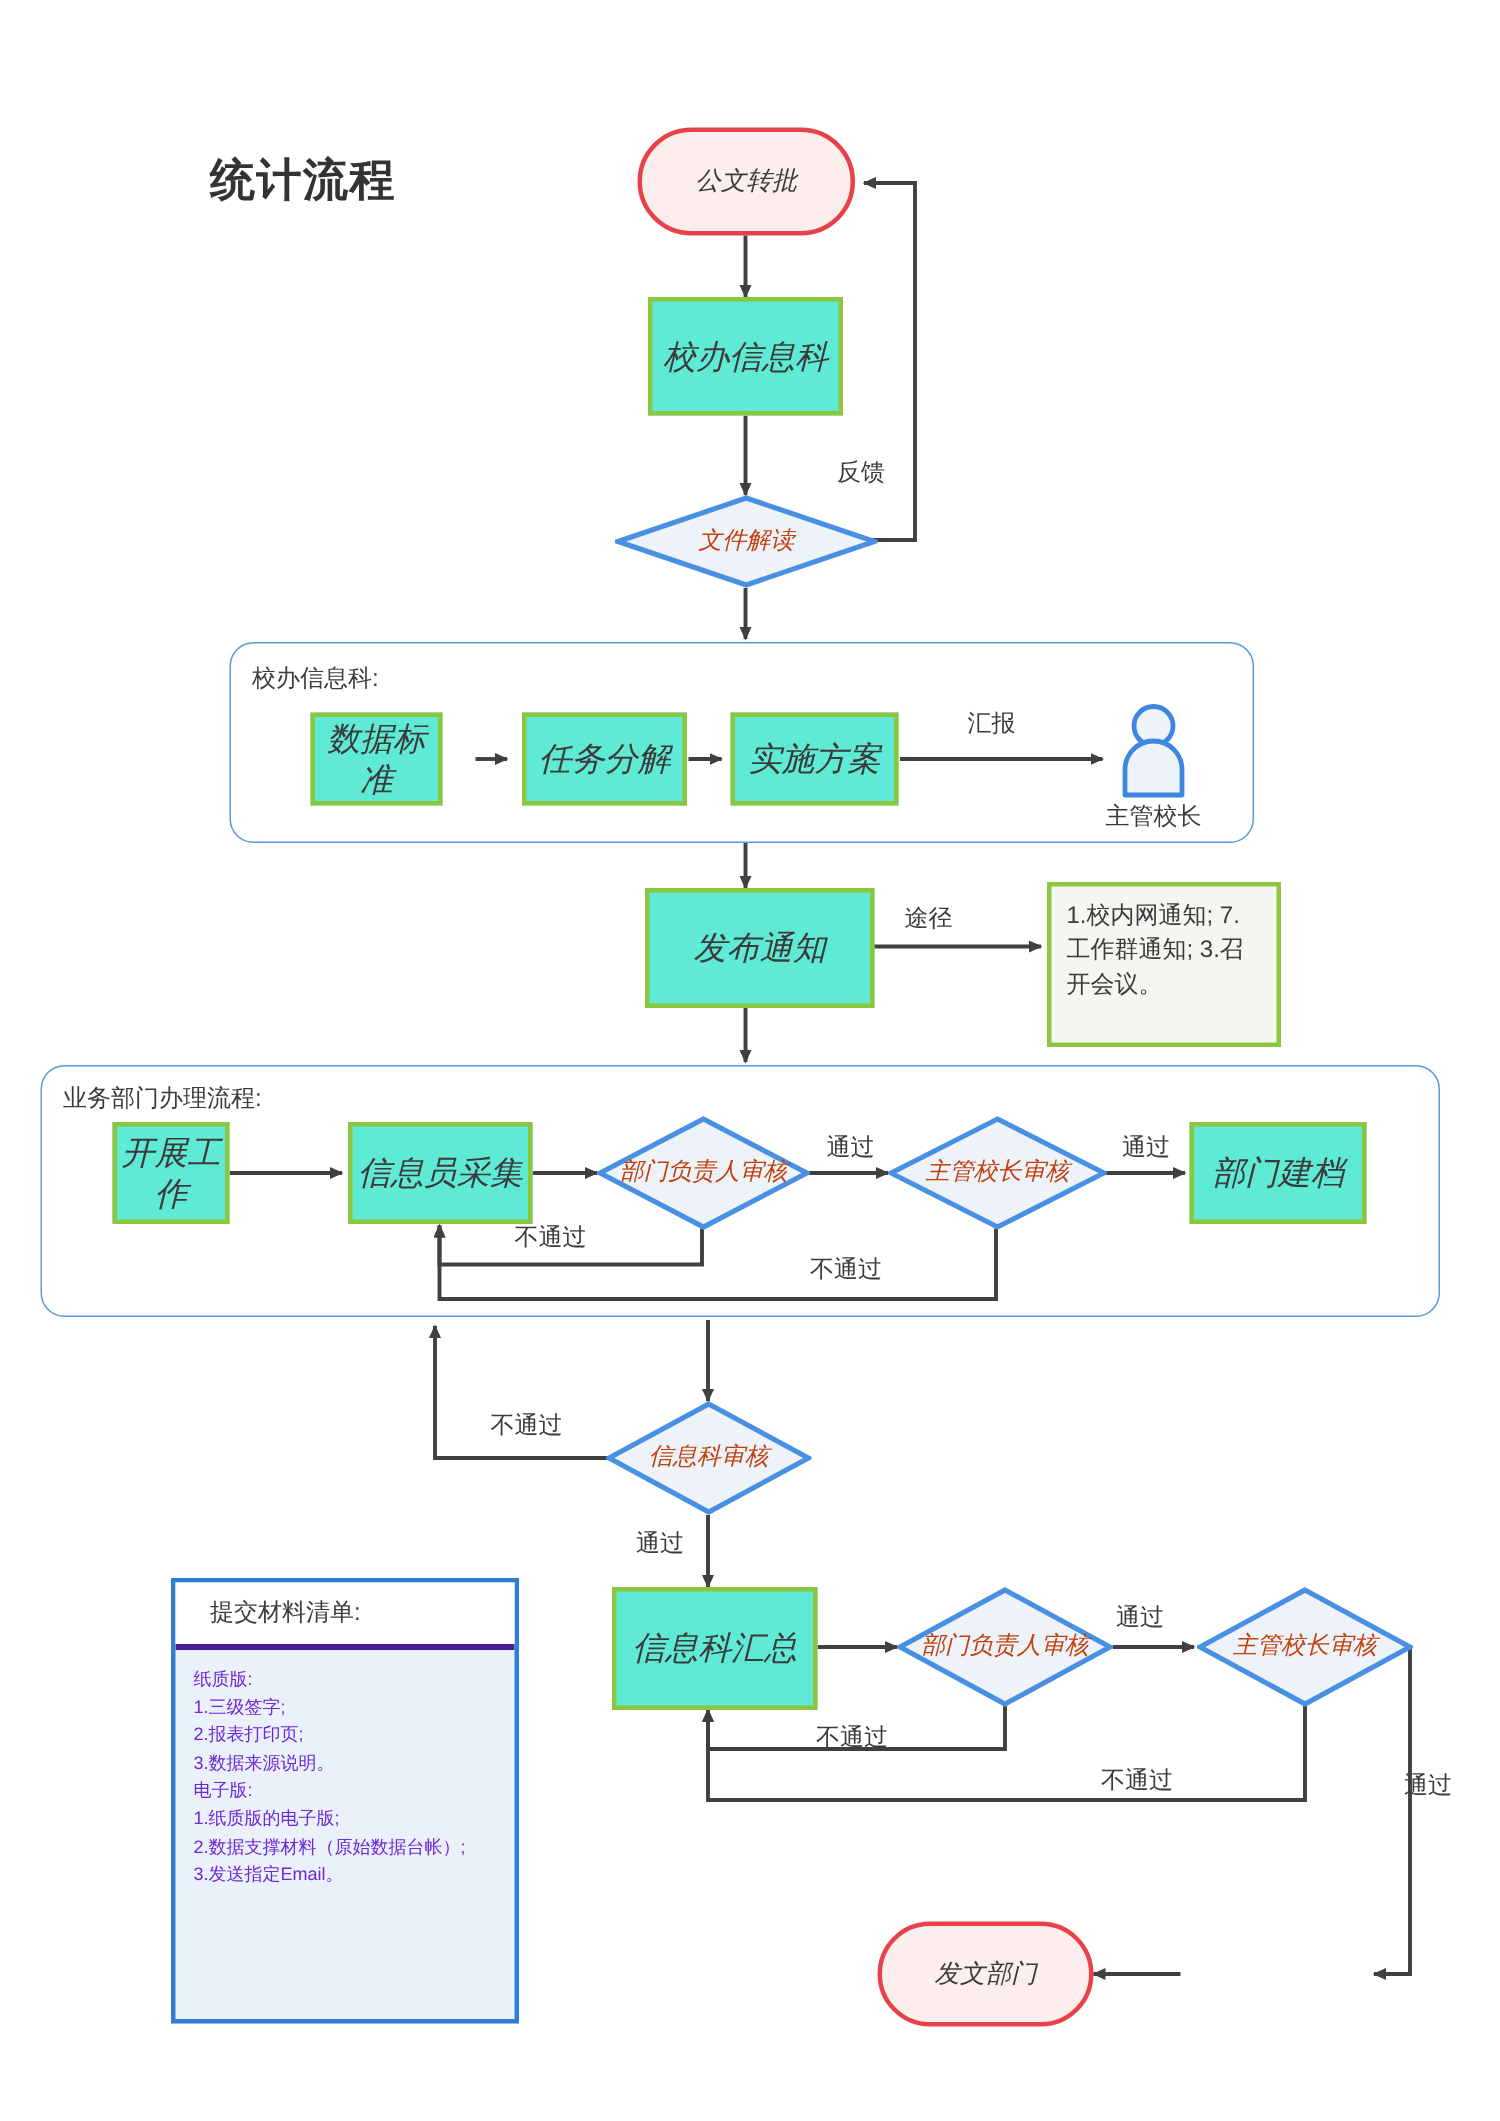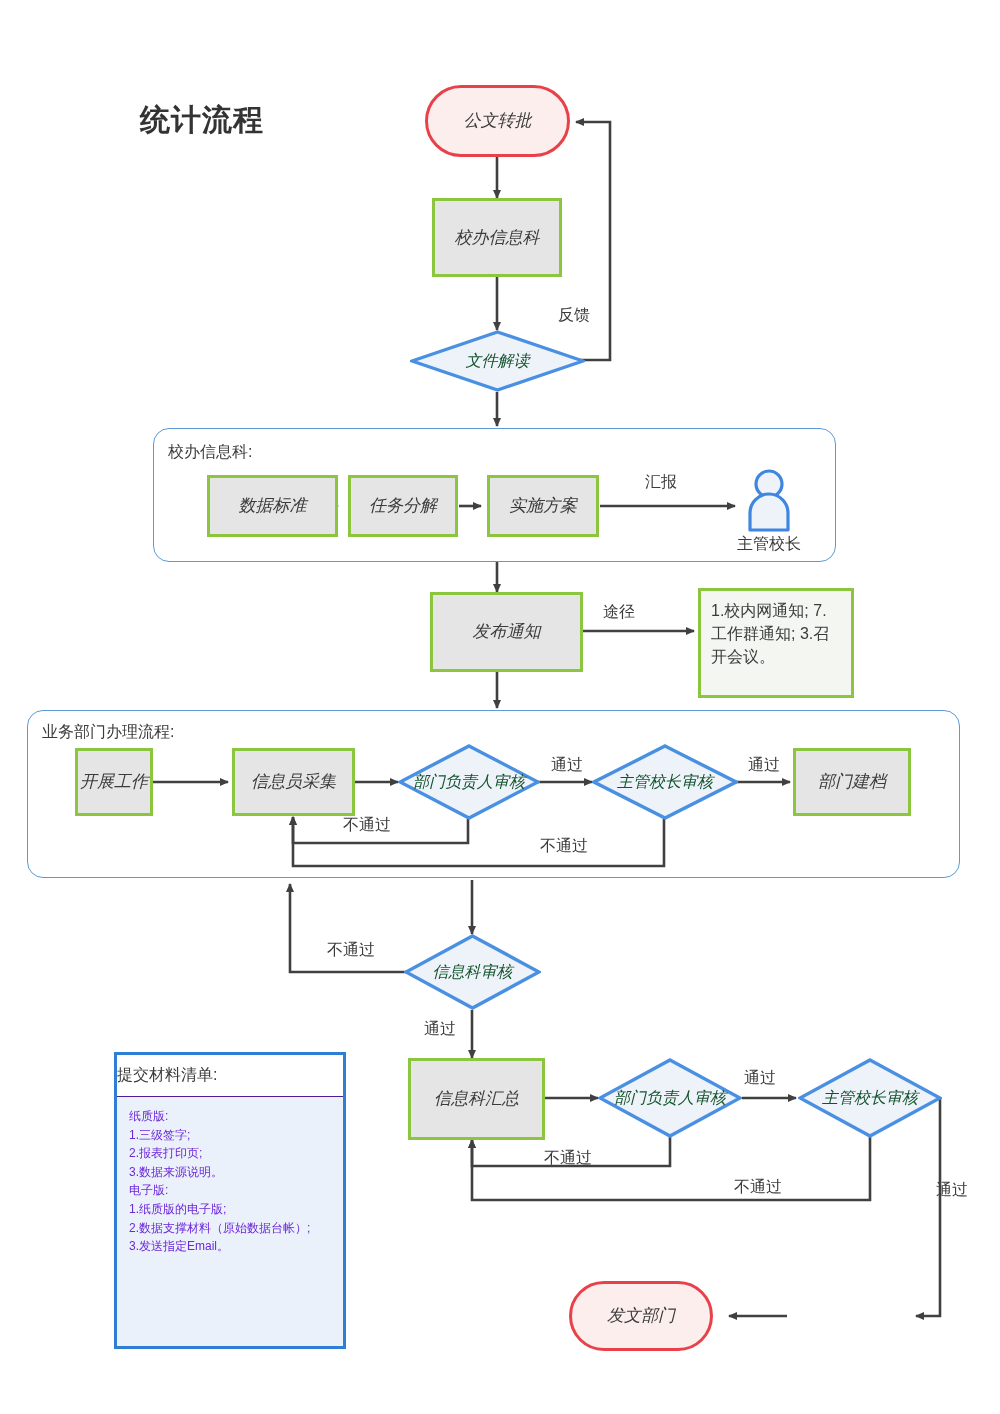--- a/index.html
+++ b/index.html
@@ -14,52 +14,52 @@
   .node{position:absolute;box-sizing:border-box;display:flex;align-items:center;
         justify-content:center;text-align:center;line-height:1.25;font-style:italic;}
 
   
   .term{
     border:3px solid #e8414a;background:#fdeeee;border-radius:36px;
     font-size:17px;color:#3b3b3b;
   }
   
   .proc{
-    border:3px solid #8cc63e;background:#e5e5e5;font-size:17px;color:#3b3b3b;
+    border:3px solid #8cc63e;background:#5eead4;font-size:22px;color:#3b3b3b;
   }
   
   .listbox{
     border:3px solid #8cc63e;background:#f4f7f1;font-size:16px;color:#3b3b3b;
     display:block;text-align:left;padding:8px 10px;line-height:1.45;
   }
   
   .diamond{background:transparent;}
   .diamond .dlabel{
     position:absolute;left:0;top:0;width:100%;height:100%;
     display:flex;align-items:center;justify-content:center;text-align:center;
-    font-size:16px;color:#14532d;line-height:1.2;padding:0 14px;box-sizing:border-box;
+    font-size:16px;color:#c2410c;line-height:1.2;padding:0 14px;box-sizing:border-box;
   }
   .diamond svg{position:absolute;left:0;top:0;width:100%;height:100%;}
 
   
   .group{
     position:absolute;box-sizing:border-box;border:1.6px solid #5b9bd5;
     border-radius:16px;background:transparent;
   }
   .group-title{
     position:absolute;font-size:16px;color:#3b3b3b;
   }
 
   
   .note{
     position:absolute;box-sizing:border-box;border:3px solid #2e7fd4;background:#eaf1fb;
   }
   .note-head{
-    box-sizing:border-box;background:#ffffff;border-bottom:1px solid #4c1d95;
-    padding:10px 0;font-size:16px;color:#3b3b3b;
+    box-sizing:border-box;background:#ffffff;border-bottom:4px solid #4c1d95;
+    padding:10px 23px;font-size:16px;color:#3b3b3b;
   }
   .note-body{
     padding:10px 12px;font-size:12px;color:#6d28d9;line-height:1.55;white-space:pre-line;
   }
 
   
   .elabel{
     position:absolute;font-size:16px;color:#3b3b3b;white-space:nowrap;
     background:transparent;
   }
@@ -150,21 +150,21 @@
       <polygon points="87.5,2 173,31 87.5,60 2,31" fill="#eef3fa" stroke="#4a90e2" stroke-width="3.4"></polygon>
     </svg>
     <div class="dlabel">文件解读</div>
   </div>
 
   <div class="elabel" style="left:558px;top:305px;">反馈</div>
 
   <div class="group" style="left:153px;top:428px;width:683px;height:134px;"></div>
   <div class="group-title" style="left:168px;top:442px;">校办信息科:</div>
 
-  <div class="node proc" style="left:207px;top:475px;width:131px;height:62px;">数据标准</div>
+  <div class="node proc" style="left:207px;top:475px;width:88px;height:62px;">数据标准</div>
   <div class="node proc" style="left:348px;top:475px;width:110px;height:62px;">任务分解</div>
   <div class="node proc" style="left:487px;top:475px;width:112px;height:62px;">实施方案</div>
 
   <div class="elabel" style="left:645px;top:472px;">汇报</div>
 
   <div class="avatar" style="left:733px;top:468px;width:72px;height:86px;">
     <svg width="72" height="64" viewBox="0 0 72 64">
       <circle cx="36" cy="16" r="13" fill="#eef3fa" stroke="#3f86e0" stroke-width="3.2"></circle>
       <path d="M17,62 L17,45 a19,19 0 0 1 38,0 L55,62 z" fill="#eef3fa" stroke="#3f86e0" stroke-width="3.2" stroke-linejoin="round"></path>
     </svg>
@@ -243,15 +243,15 @@
     </svg>
     <div class="dlabel">主管校长审核</div>
   </div>
 
   <div class="elabel" style="left:744px;top:1068px;">通过</div>
   <div class="elabel" style="left:544px;top:1148px;">不通过</div>
   <div class="elabel" style="left:734px;top:1177px;">不通过</div>
   <div class="elabel" style="left:936px;top:1180px;">通过</div>
 
 
-  <div class="node term" style="left:569px;top:1281px;width:144px;height:70px;">发文部门</div>
+  <div class="node term" style="left:585px;top:1281px;width:144px;height:70px;">发文部门</div>
 
 </div>
 
 </body></html>

